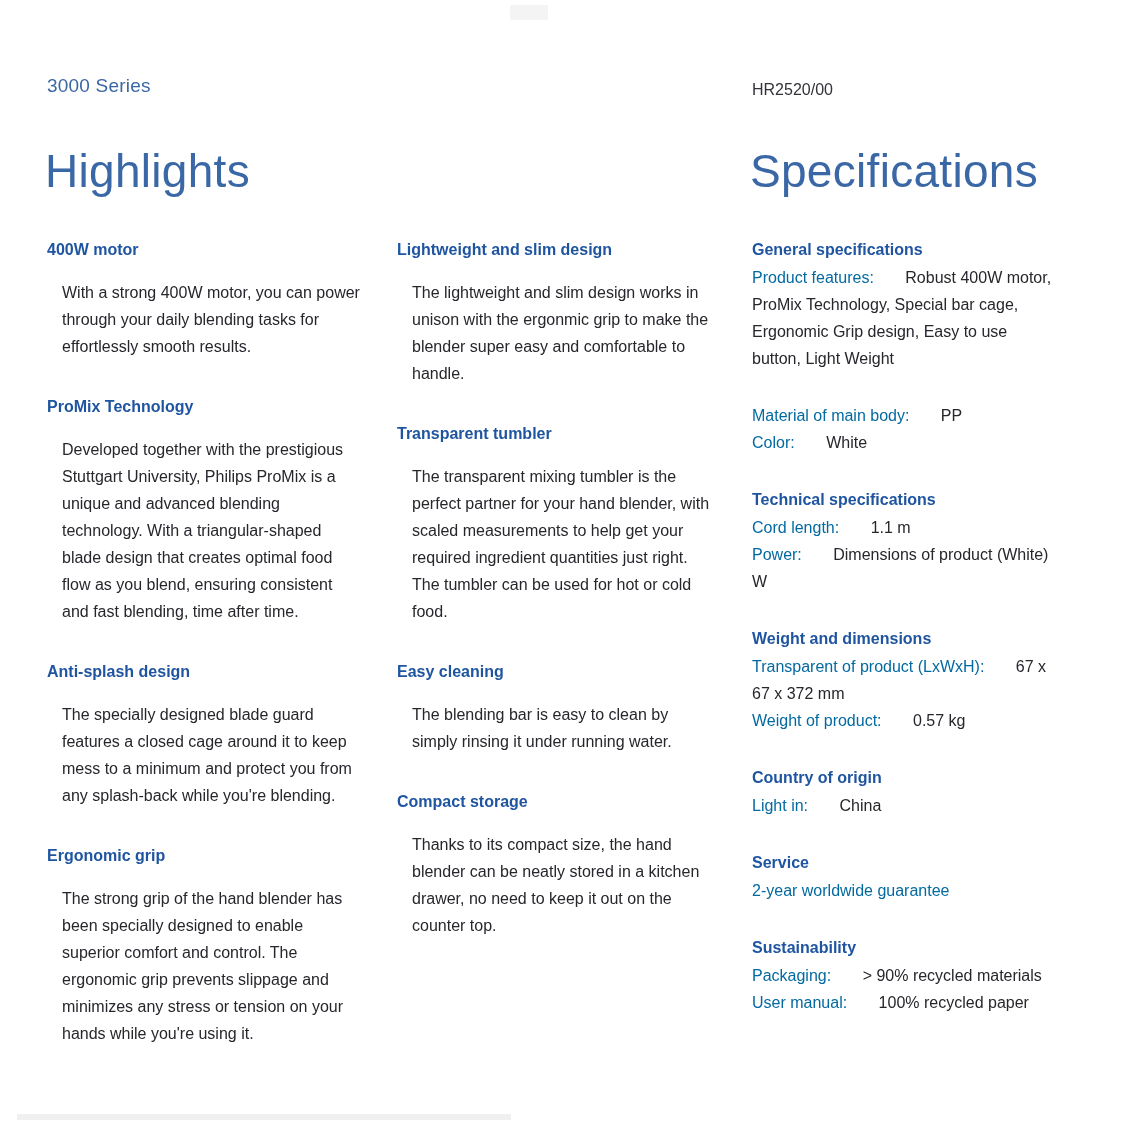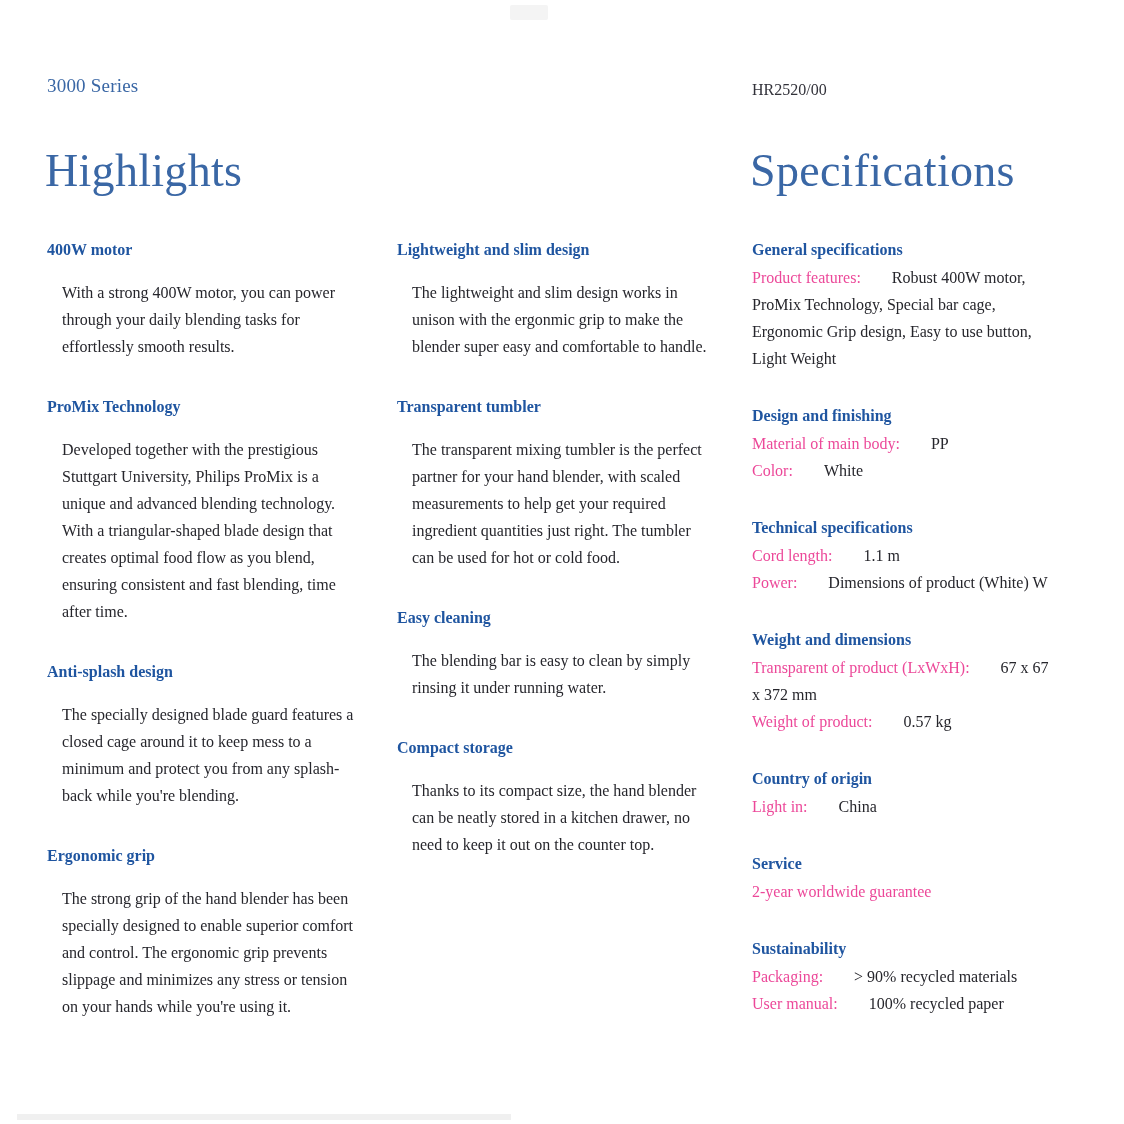--- a/index.html
+++ b/index.html
@@ -1,21 +1,21 @@
 <!DOCTYPE html>
 <html><head>
 <meta charset="utf-8">
 <style>
   html, body { margin: 0; padding: 0; background: #ffffff; }
   .page {
     position: relative;
     width: 1124px;
     height: 1120px;
     background: #ffffff;
-    font-family: Liberation Serif, serif;
+    font-family: Liberation Sans, sans-serif;
     overflow: hidden;
   }
   .top-smudge {
     position: absolute;
     left: 510px; top: 5px;
     width: 38px; height: 15px;
     background: #f4f4f4;
     border-radius: 2px;
   }
   .series {
@@ -56,21 +56,21 @@
   section.sp { margin: 0 0 30px 0; }
   section h3 {
     margin: 0;
     font-size: 16px;
     font-weight: 700;
     line-height: 28px;
     color: #1f55a0;
   }
   section.hl p { margin: 15px; }
   .spec-item { margin: 0; }
-  .spec-item .lbl { color: #ec4899; }
+  .spec-item .lbl { color: #0369a1; }
   .spec-item .val { color: #26262c; margin-left: 27px; }
   .bottom-strip {
     position: absolute;
     left: 17px; bottom: 0;
     width: 494px; height: 6px;
     background: #f0f0f0;
   }
 </style>
 </head>
 <body>
@@ -126,21 +126,20 @@
   <div class="col col3">
     <section class="sp">
       <h3>General specifications</h3>
       <div class="spec-item">
         <span class="lbl">Product features:</span>
         <span class="val">Robust 400W motor, ProMix Technology, Special bar cage, Ergonomic Grip design, Easy to use button, Light Weight</span>
       </div>
     </section>
 
     <section class="sp">
-      <h3>Design and finishing</h3>
       <div class="spec-item">
         <span class="lbl">Material of main body:</span>
         <span class="val">PP</span>
       </div>
       <div class="spec-item">
         <span class="lbl">Color:</span>
         <span class="val">White</span>
       </div>
     </section>
 

